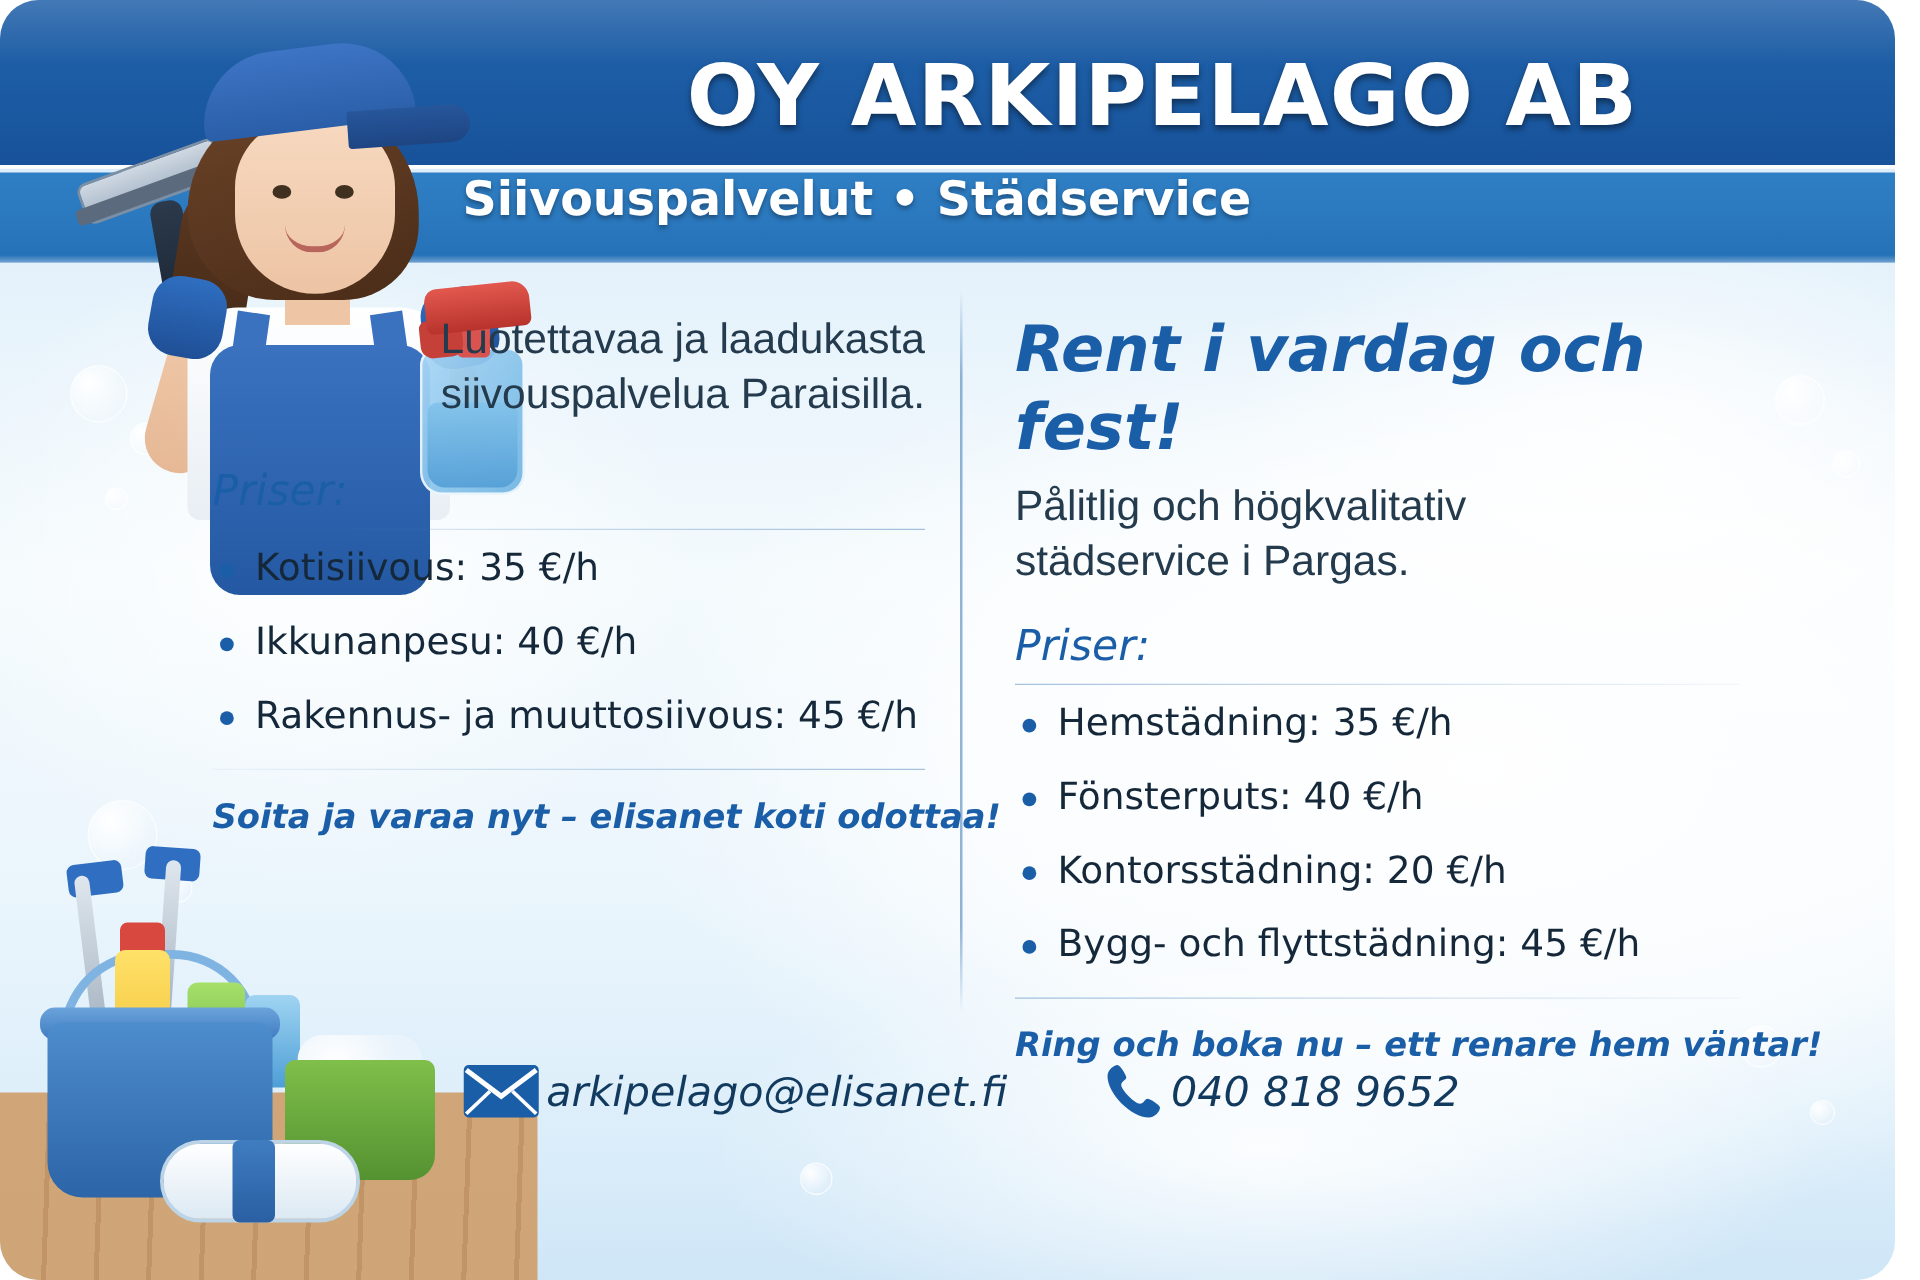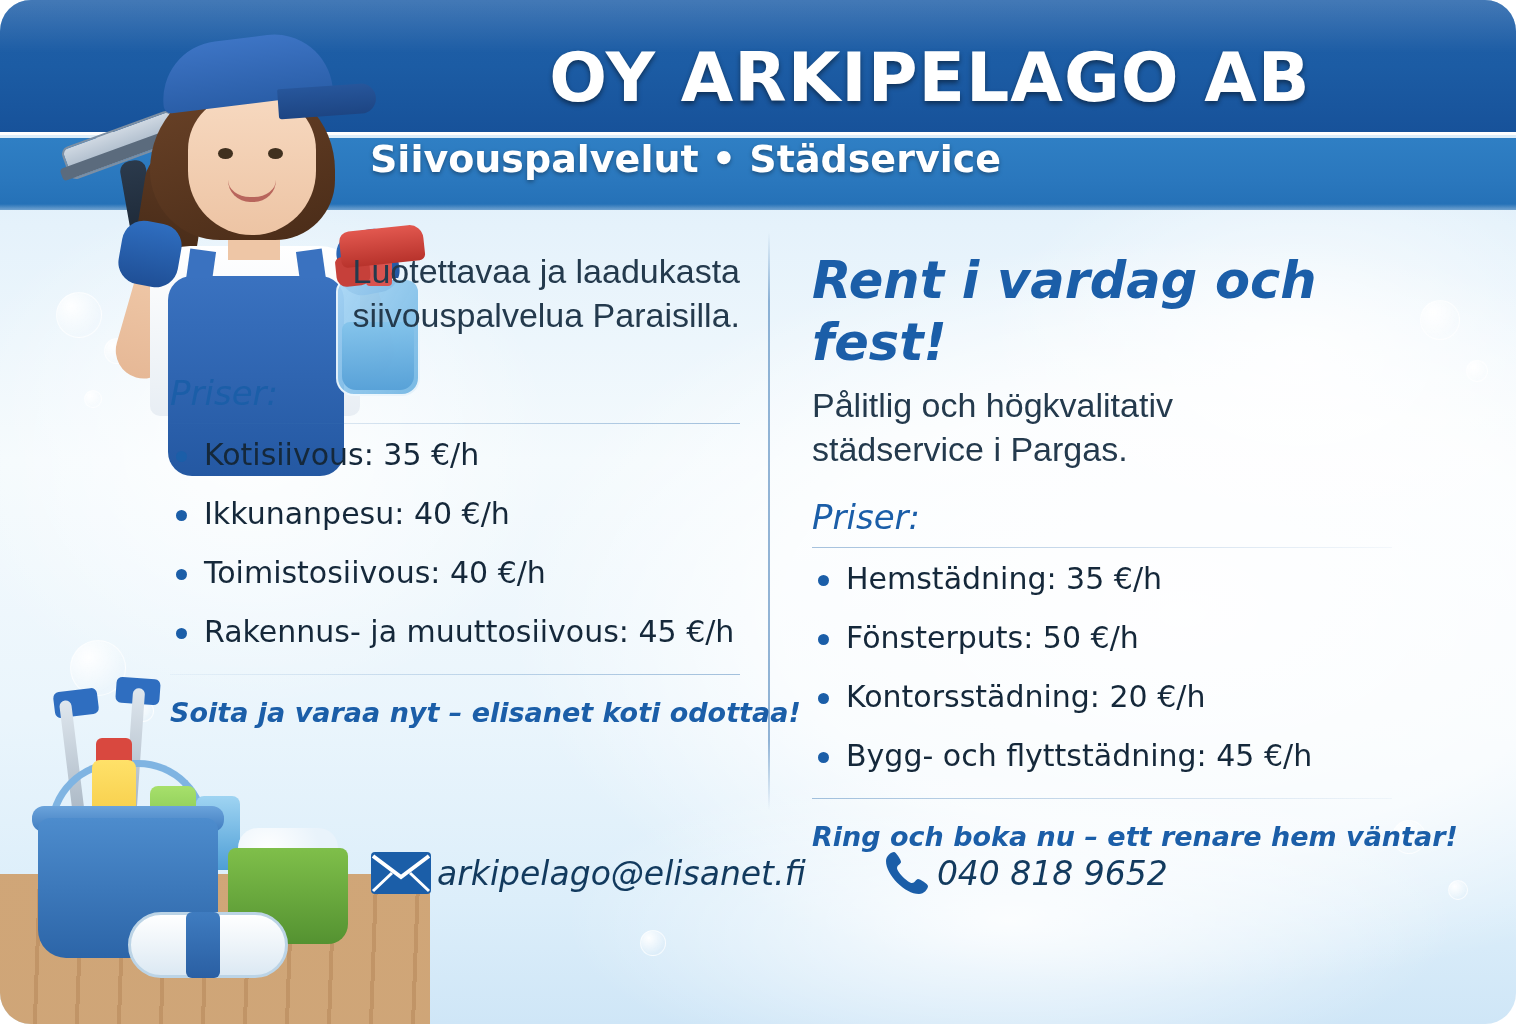--- a/index.html
+++ b/index.html
@@ -451,21 +451,20 @@
     </div>
 
     <div style="margin-top:36px;">
       <div class="section-title">Priser:</div>
       <div class="rule rev"></div>
     </div>
 
     <ul class="price-list">
       <li>Kotisiivous:  35 €/h</li>
       <li>Ikkunanpesu:  40 €/h</li>
-      <li>Toimistosiivous:  40 €/h</li>
       <li>Rakennus- ja muuttosiivous:  45 €/h</li>
     </ul>
 
     <div class="rule rev" style="margin-bottom:22px;"></div>
     <div class="cta">Soita ja varaa nyt – elisanet koti odottaa!</div>
   </div>
 
   <div class="col col-sv">
     <div class="headline">Rent i vardag och fest!</div>
     <div class="lede">
@@ -473,21 +472,21 @@
       <div>städservice i Pargas.</div>
     </div>
 
     <div style="margin-top:26px;">
       <div class="section-title">Priser:</div>
       <div class="rule"></div>
     </div>
 
     <ul class="price-list">
       <li>Hemstädning:  35 €/h</li>
-      <li>Fönsterputs:  50 €/h</li>
+      <li>Fönsterputs:  40 €/h</li>
       <li>Kontorsstädning:  20 €/h</li>
       <li>Bygg- och flyttstädning:  45 €/h</li>
     </ul>
 
     <div class="rule" style="margin-bottom:22px;"></div>
     <div class="cta">Ring och boka nu – ett renare hem väntar!</div>
   </div>
 
   <div class="contact">
     <div class="contact-item">

